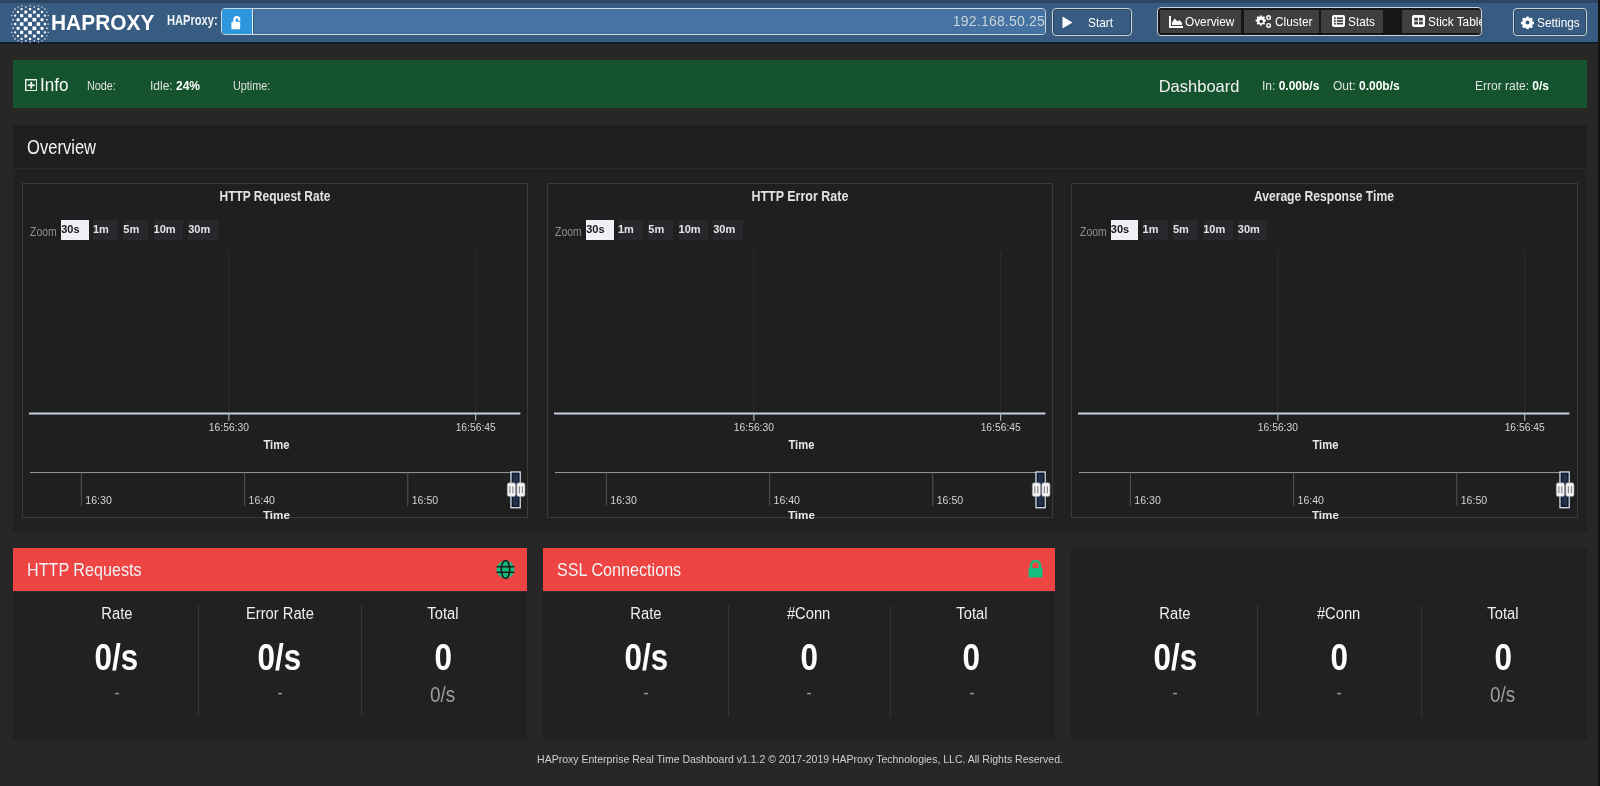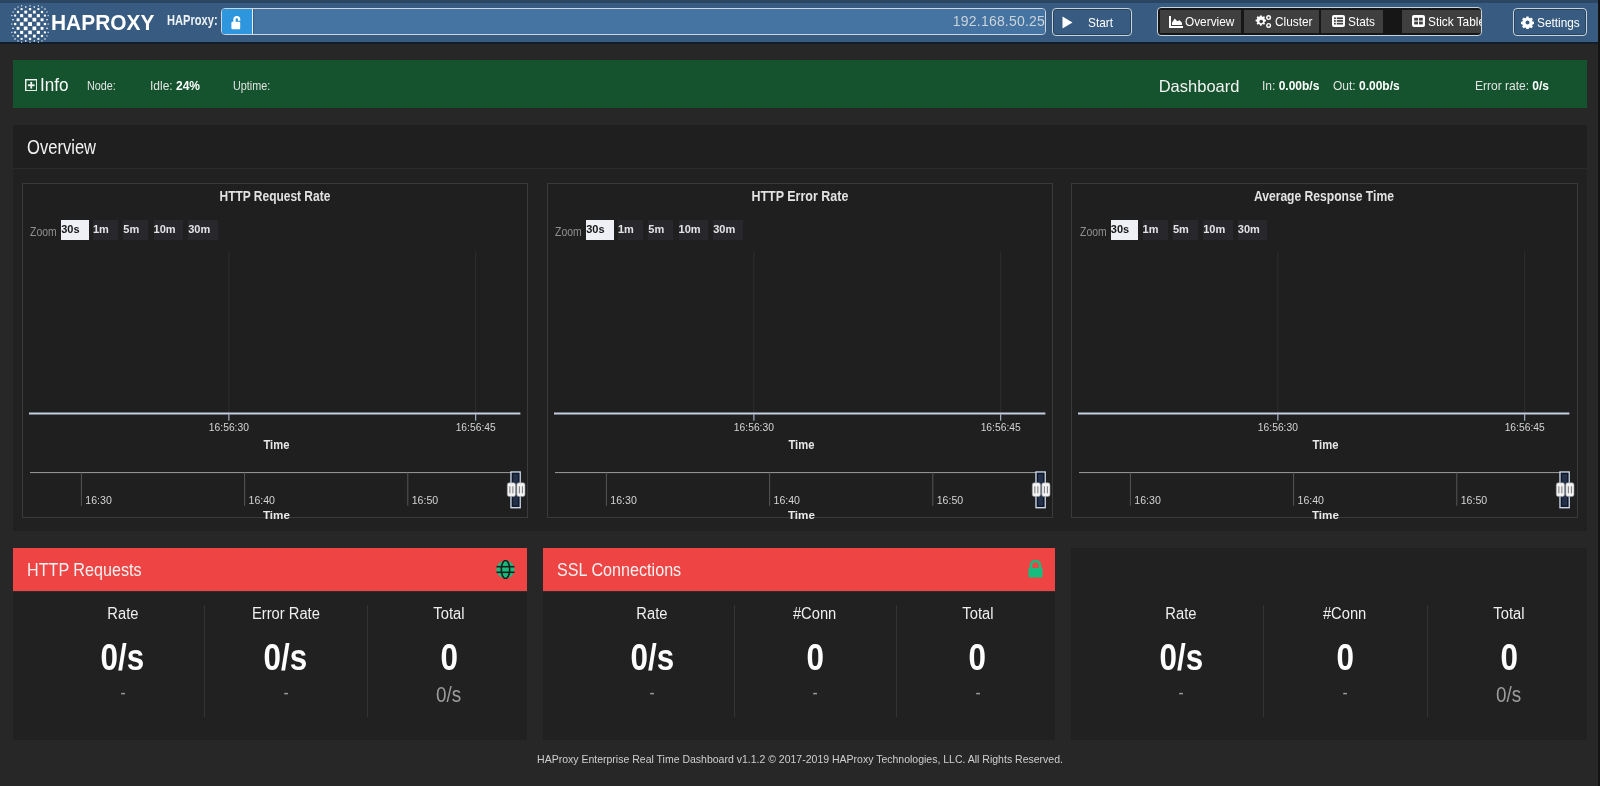--- a/index.html
+++ b/index.html
@@ -31,21 +31,21 @@
 .zsel { background:#eef0f6; color:#151515; }
 .csvg { position:absolute; left:0; top:0; overflow:visible; }
 .ctitle { font-size:14px; font-weight:bold; fill:#e2e2e2; font-family:"Liberation Sans",sans-serif; }
 .tl { font-size:11px; fill:#d4d4d4; font-family:"Liberation Sans",sans-serif; }
 .tt { font-size:12px; font-weight:bold; fill:#e8e8e8; font-family:"Liberation Sans",sans-serif; }
 .tt2 { font-size:11.5px; font-weight:bold; fill:#e8e8e8; font-family:"Liberation Sans",sans-serif; }
 .card { position:absolute; top:547.9px; height:191.7px; background:#212121; }
 .chead { position:absolute; left:0; top:0; width:100%; height:43.8px; background:#ef4444; border-bottom:1px solid #2c2c2c; }
 .chtitle { position:absolute; left:14px; top:9px; color:#f2f2f2; font-size:19px; line-height:26px; transform:scaleX(0.85); transform-origin:0 50%; }
 .chicon { position:absolute; right:11.5px; top:12px; }
-.cbody { position:absolute; left:16px; top:43.8px; width:100%; height:147.9px; }
+.cbody { position:absolute; left:10px; top:43.8px; width:100%; height:147.9px; }
 .clab { position:absolute; top:14.2px; height:17px; text-align:center; font-size:16px; line-height:16px; color:#efefef; }
 .cval { position:absolute; top:47px; height:37px; text-align:center; font-size:36.5px; line-height:37px; font-weight:bold; color:#fdfdfd; }
 .csub { position:absolute; top:91px; height:20px; text-align:center; font-size:18px; line-height:20px; color:#9c9c9c; }
 .csubbig { position:absolute; top:92.5px; height:22px; text-align:center; font-size:22px; line-height:22px; color:#9c9c9c; }
 .csep { position:absolute; top:13px; width:1px; height:112px; background:#343434; }
 #footer { position:absolute; left:0; top:753px; width:1600px; text-align:center; color:#cfcfcf; font-size:10.5px; }
 #redge { position:absolute; right:0; top:0; width:2px; height:786px; background:#131313; }
 </style></head><body>
 <div id="hdr">
     <svg width="38" height="38" viewBox="0 0 38 38" style="position:absolute;left:11px;top:2px">

